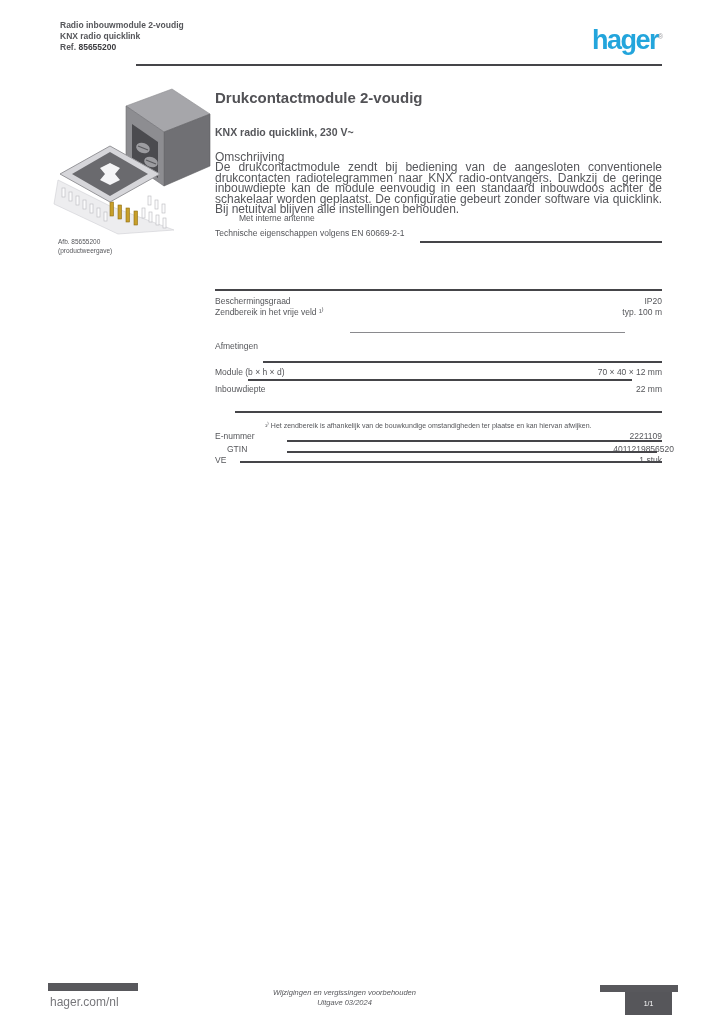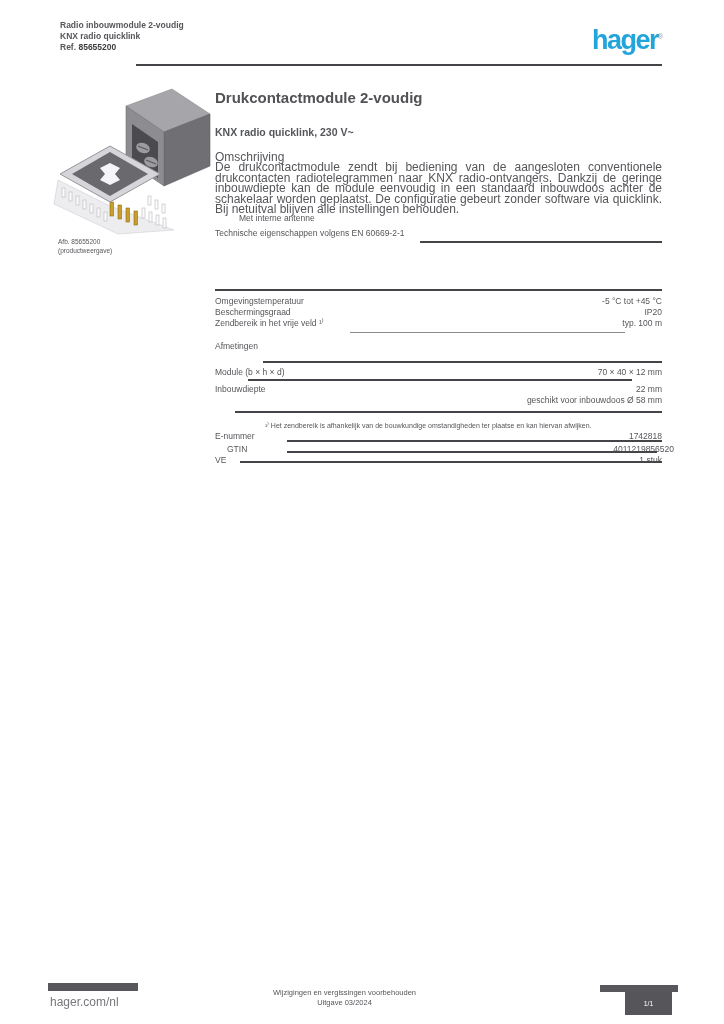--- a/index.html
+++ b/index.html
@@ -19,21 +19,21 @@
   .note{font-size:8.5px;color:#55565a;white-space:nowrap;}
   .spec-head{font-size:8.5px;color:#55565a;white-space:nowrap;}
   .rowset{position:absolute;width:447px;}
   .trow{display:flex;justify-content:space-between;font-size:8.5px;line-height:11px;color:#55565a;}
   .trow .lbl{white-space:nowrap;}
   .trow .val{white-space:nowrap;text-align:right;}
   .footnote{font-size:7px;color:#55565a;white-space:nowrap;}
   .cap{font-size:6.5px;line-height:8.5px;color:#55565a;}
   .f-bar{position:absolute;background:#58585c;}
   .f-site{font-size:12px;color:#77777b;white-space:nowrap;text-decoration:none;}
-  .f-center{position:absolute;left:0;width:689px;text-align:center;font-size:7.5px;color:#55565a;}
+  .f-center{position:absolute;left:0;width:689px;text-align:center;font-size:7.5px;color:#55565a;font-style:italic;}
   .f-badge{position:absolute;left:625px;top:992px;width:47px;height:23px;background:#56565a;
            color:#ffffff;font-size:7px;display:flex;align-items:center;justify-content:center;}
 </style>
 </head>
 <body>
 
 <div class="page">
 
   <div class="abs" style="left:60px;top:20px;">
     <div class="hdr-line">Radio inbouwmodule 2-voudig</div>
@@ -96,24 +96,20 @@
   <div class="abs desc" style="left:215px;top:162px;width:447px;">De drukcontactmodule zendt bij bediening van de aangesloten conventionele drukcontacten radiotelegrammen naar KNX radio-ontvangers. Dankzij de geringe inbouwdiepte kan de module eenvoudig in een standaard inbouwdoos achter de schakelaar worden geplaatst. De configuratie gebeurt zonder software via quicklink. Bij netuitval blijven alle instellingen behouden.</div>
   <div class="abs note" style="left:215px;top:213px;padding-left:24px;">Met interne antenne</div>
 
   <div class="abs spec-head" style="left:215px;top:228px;">Technische eigenschappen volgens EN 60669-2-1</div>
   <div class="rule" style="left:420px;top:241px;width:242px;"></div>
 
   <div class="rule" style="left:215px;top:289px;width:447px;"></div>
 
   <div class="rowset" style="left:215px;top:296px;">
     <div class="trow">
-      <span class="lbl">Omgevingstemperatuur</span>
-      <span class="val">-5 °C tot +45 °C</span>
-    </div>
-    <div class="trow">
       <span class="lbl">Beschermingsgraad</span>
       <span class="val">IP20</span>
     </div>
     <div class="trow">
       <span class="lbl">Zendbereik in het vrije veld ¹⁾</span>
       <span class="val">typ. 100 m</span>
     </div>
   </div>
   <div class="rule-thin" style="left:350px;top:332px;width:275px;"></div>
 
@@ -125,33 +121,29 @@
       <span class="lbl">Module (b × h × d)</span>
       <span class="val">70 × 40 × 12 mm</span>
     </div>
   </div>
   <div class="rule" style="left:248px;top:379px;width:384px;"></div>
   <div class="rowset" style="left:215px;top:384px;">
     <div class="trow">
       <span class="lbl">Inbouwdiepte</span>
       <span class="val">22 mm</span>
     </div>
-    <div class="trow">
-      <span class="lbl"></span>
-      <span class="val">geschikt voor inbouwdoos Ø 58 mm</span>
-    </div>
   </div>
   <div class="rule" style="left:235px;top:411px;width:427px;"></div>
 
   <div class="abs footnote" style="left:265px;top:421px;">¹⁾ Het zendbereik is afhankelijk van de bouwkundige omstandigheden ter plaatse en kan hiervan afwijken.</div>
 
   <div class="rowset" style="left:215px;top:431px;">
     <div class="trow">
       <span class="lbl">E-nummer</span>
-      <span class="val">1742818</span>
+      <span class="val">2221109</span>
     </div>
   </div>
   <div class="rule" style="left:287px;top:440px;width:375px;"></div>
   <div class="rowset" style="left:227px;top:444px;">
     <div class="trow">
       <span class="lbl">GTIN</span>
       <span class="val">4011219856520</span>
     </div>
   </div>
   <div class="rule" style="left:287px;top:451px;width:370px;"></div>

